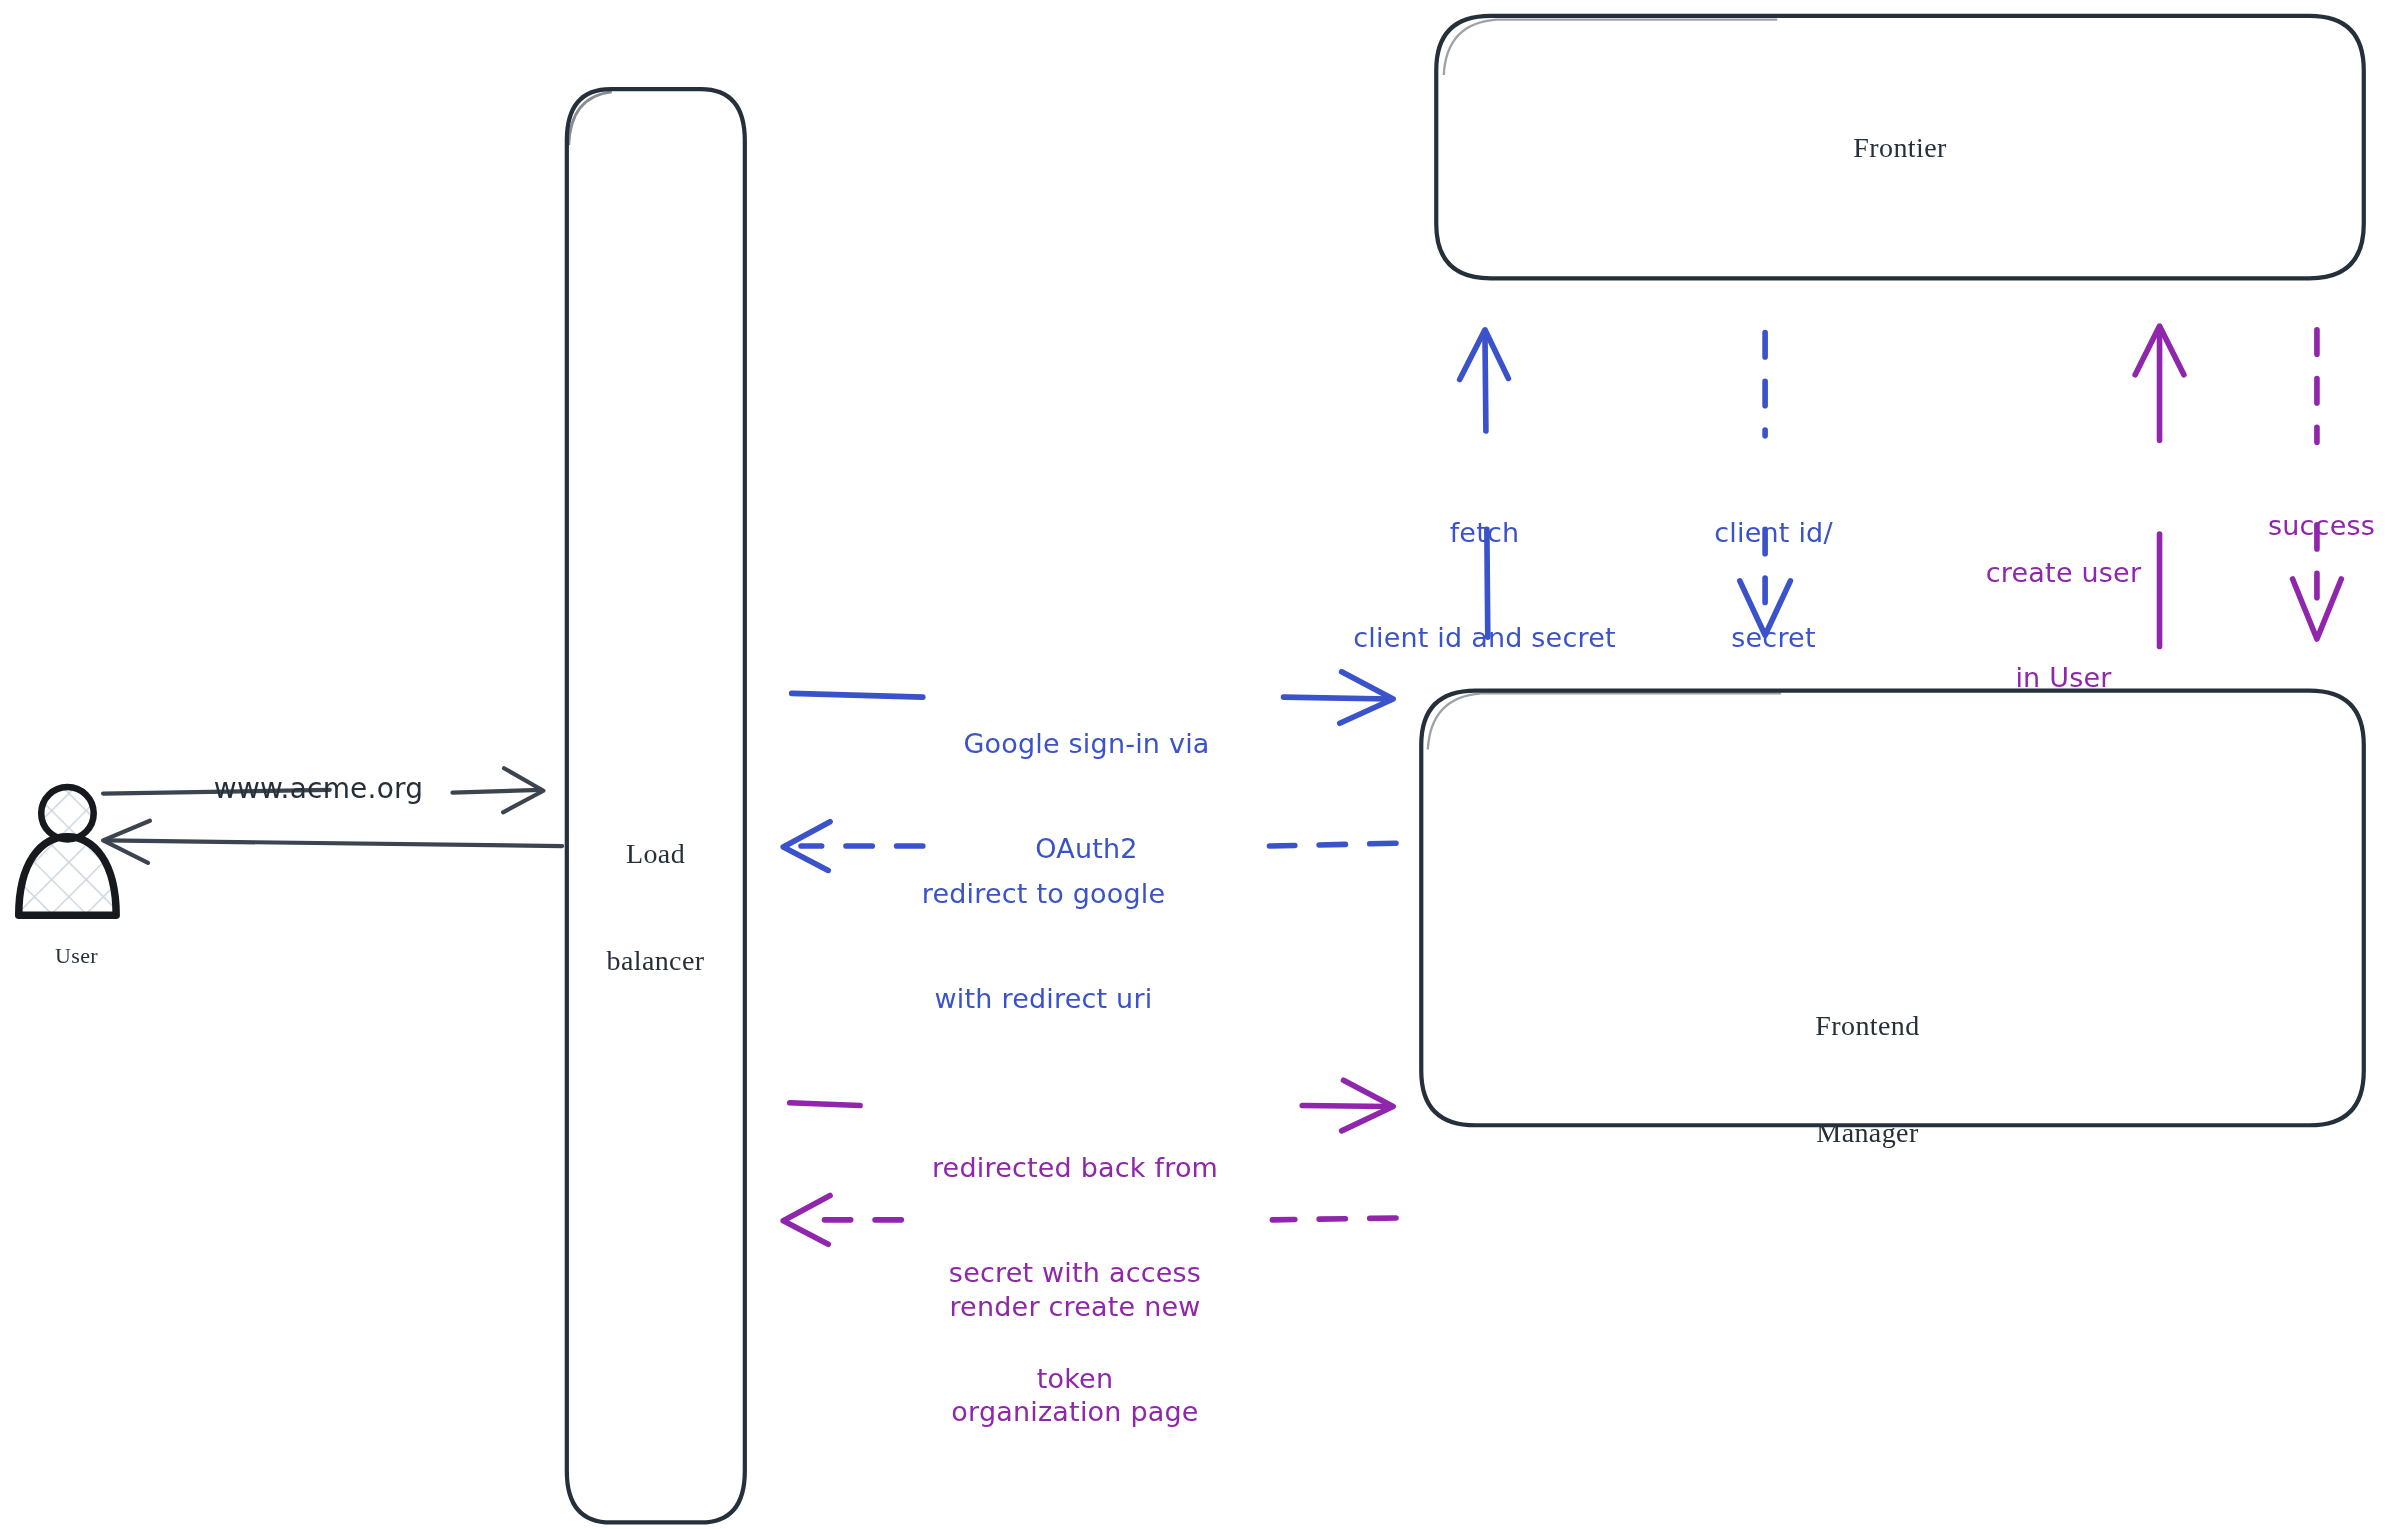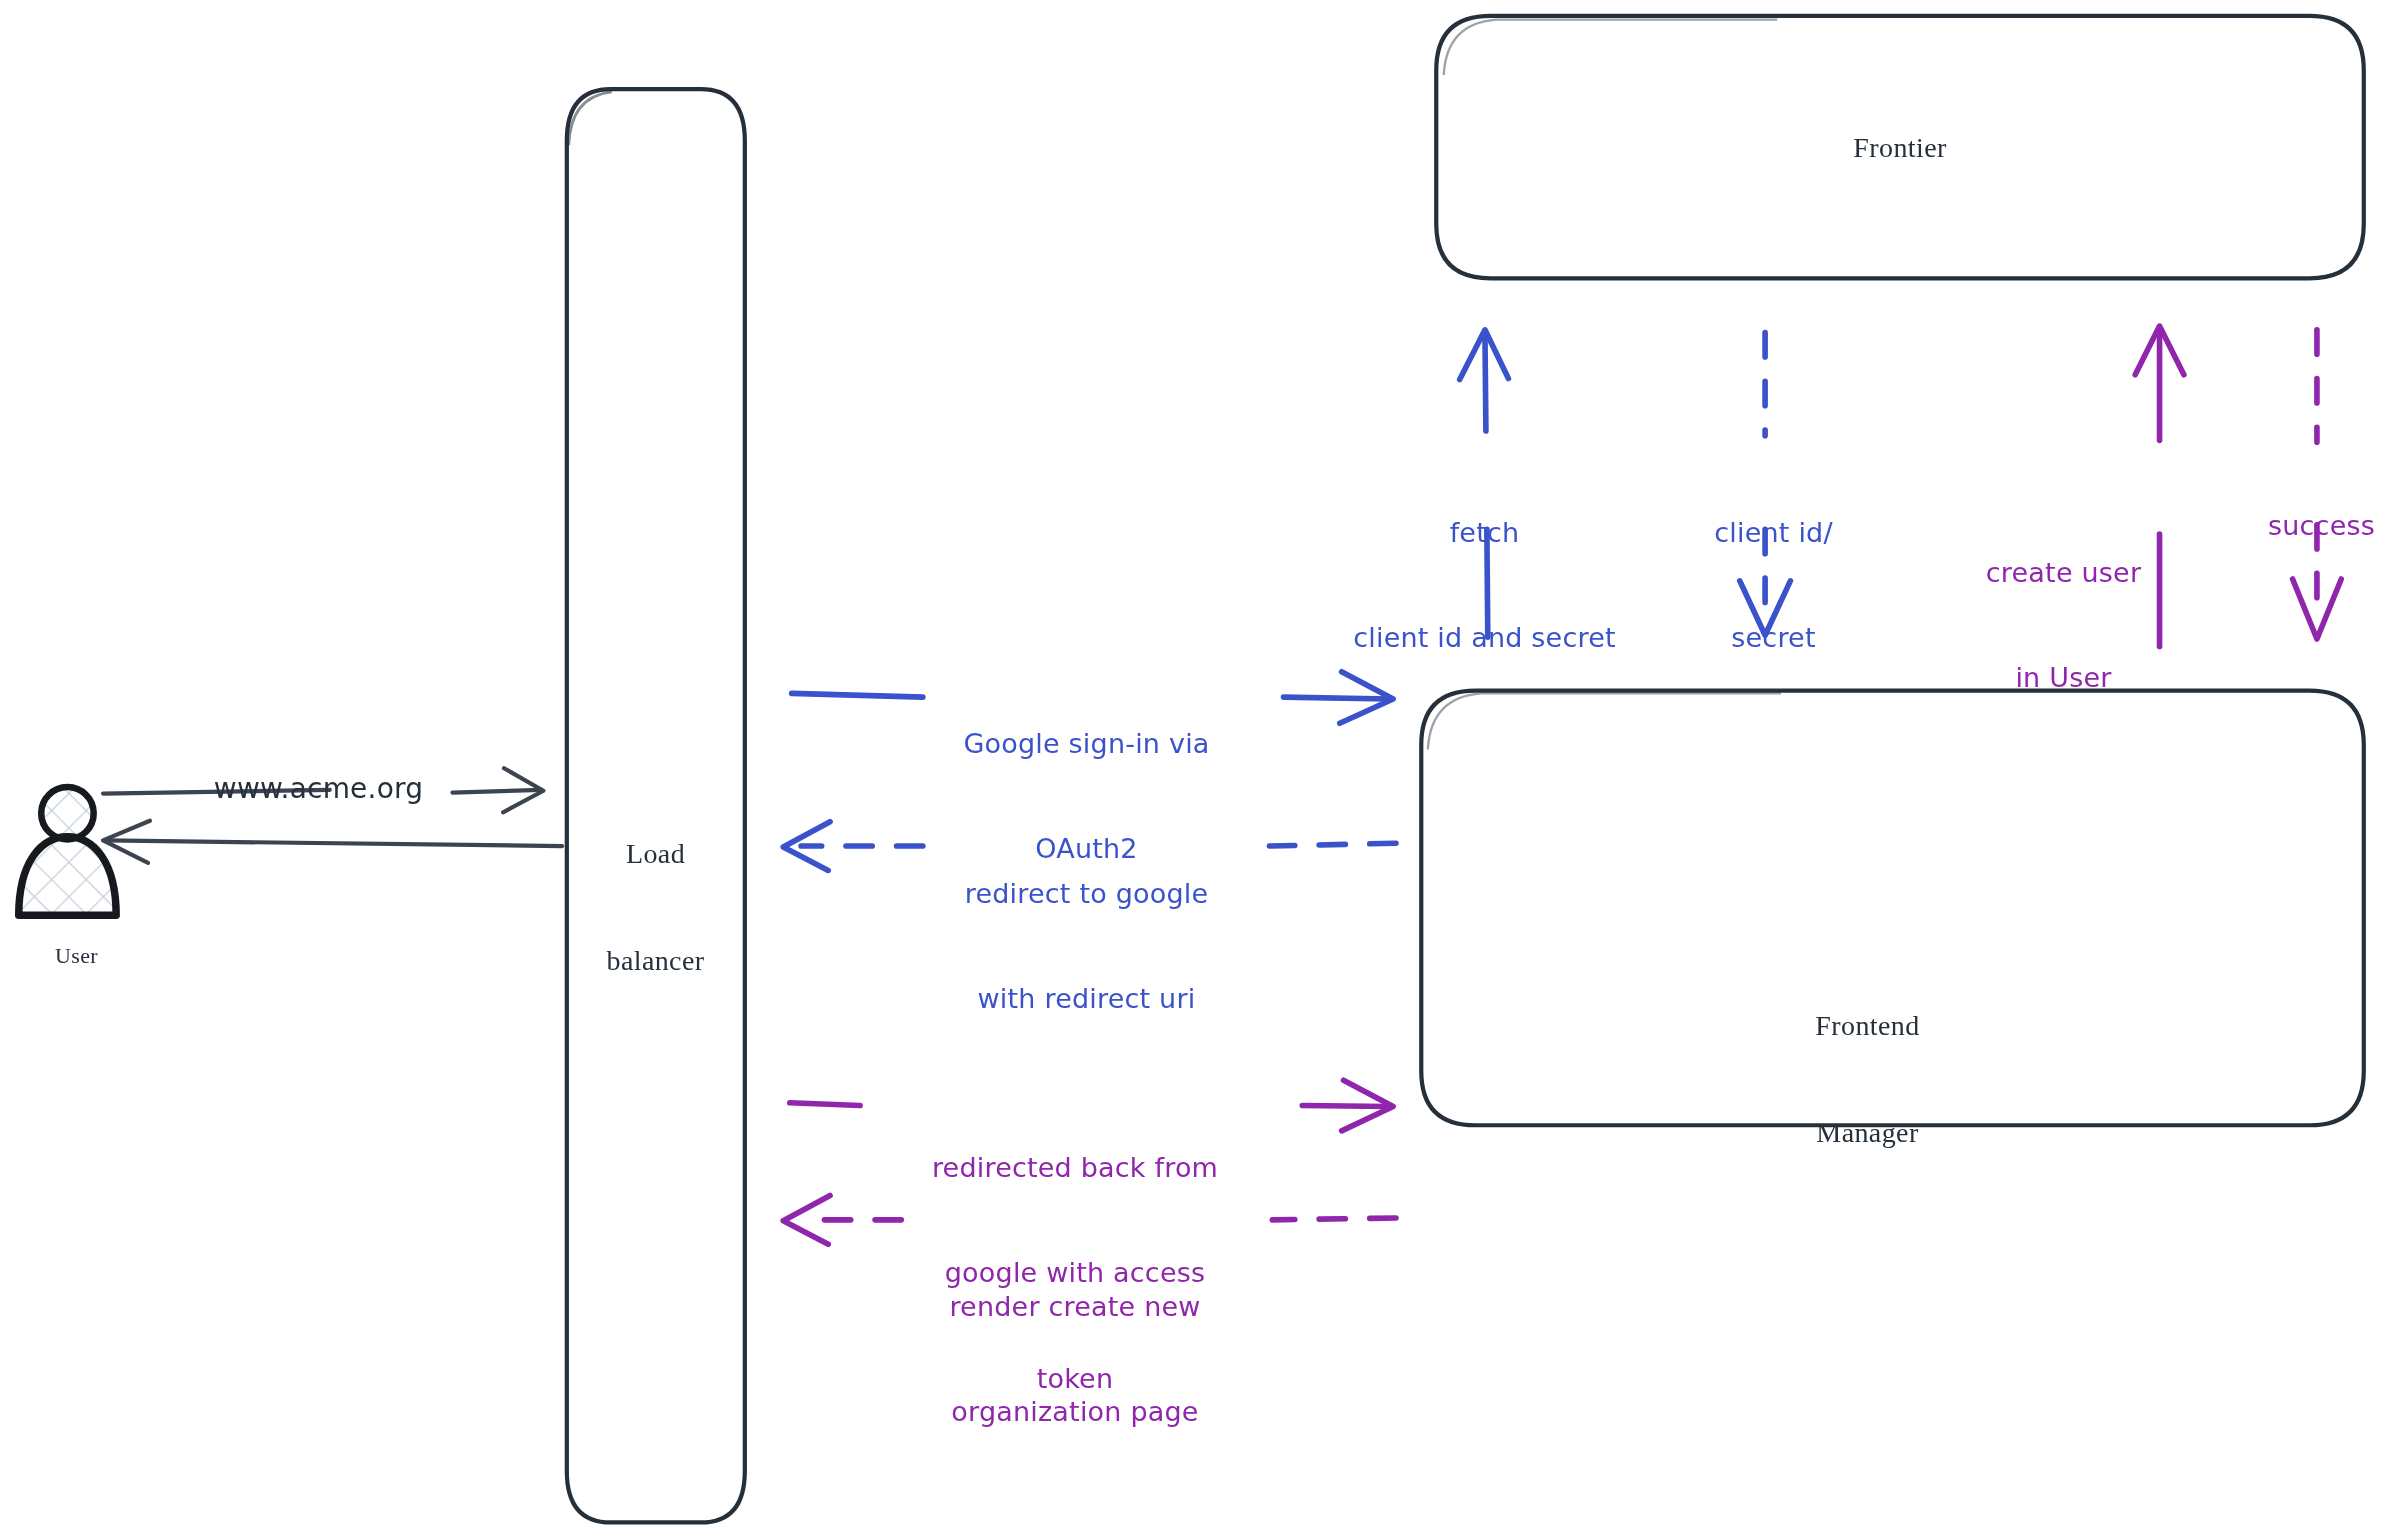--- a/index.html
+++ b/index.html
@@ -158,28 +158,28 @@
     <div>Manager</div>
   </div>
 
   <div class="edge-label dark" style="left:178px; top:771px; width:281px; font-size:28px;">www.acme.org</div>
 
   <div class="edge-label blue" style="left:899px; top:656px; width:375px;">
     <div>Google sign-in via</div>
     <div>OAuth2</div>
   </div>
 
-  <div class="edge-label blue" style="left:899px; top:806px; width:375px;">
+  <div class="edge-label blue" style="left:856px; top:806px; width:375px;">
     <div>redirect to google</div>
     <div>with redirect uri</div>
   </div>
 
   <div class="edge-label purple" style="left:869px; top:1040px; width:412px;">
     <div>redirected back from</div>
-    <div>google with access</div>
+    <div>secret with access</div>
     <div>token</div>
   </div>
 
   <div class="edge-label purple" style="left:869px; top:1179px; width:412px;">
     <div>render create new</div>
     <div>organization page</div>
   </div>
 
   <div class="edge-label blue" style="left:1295px; top:445px; width:379px;">
     <div>fetch</div>

